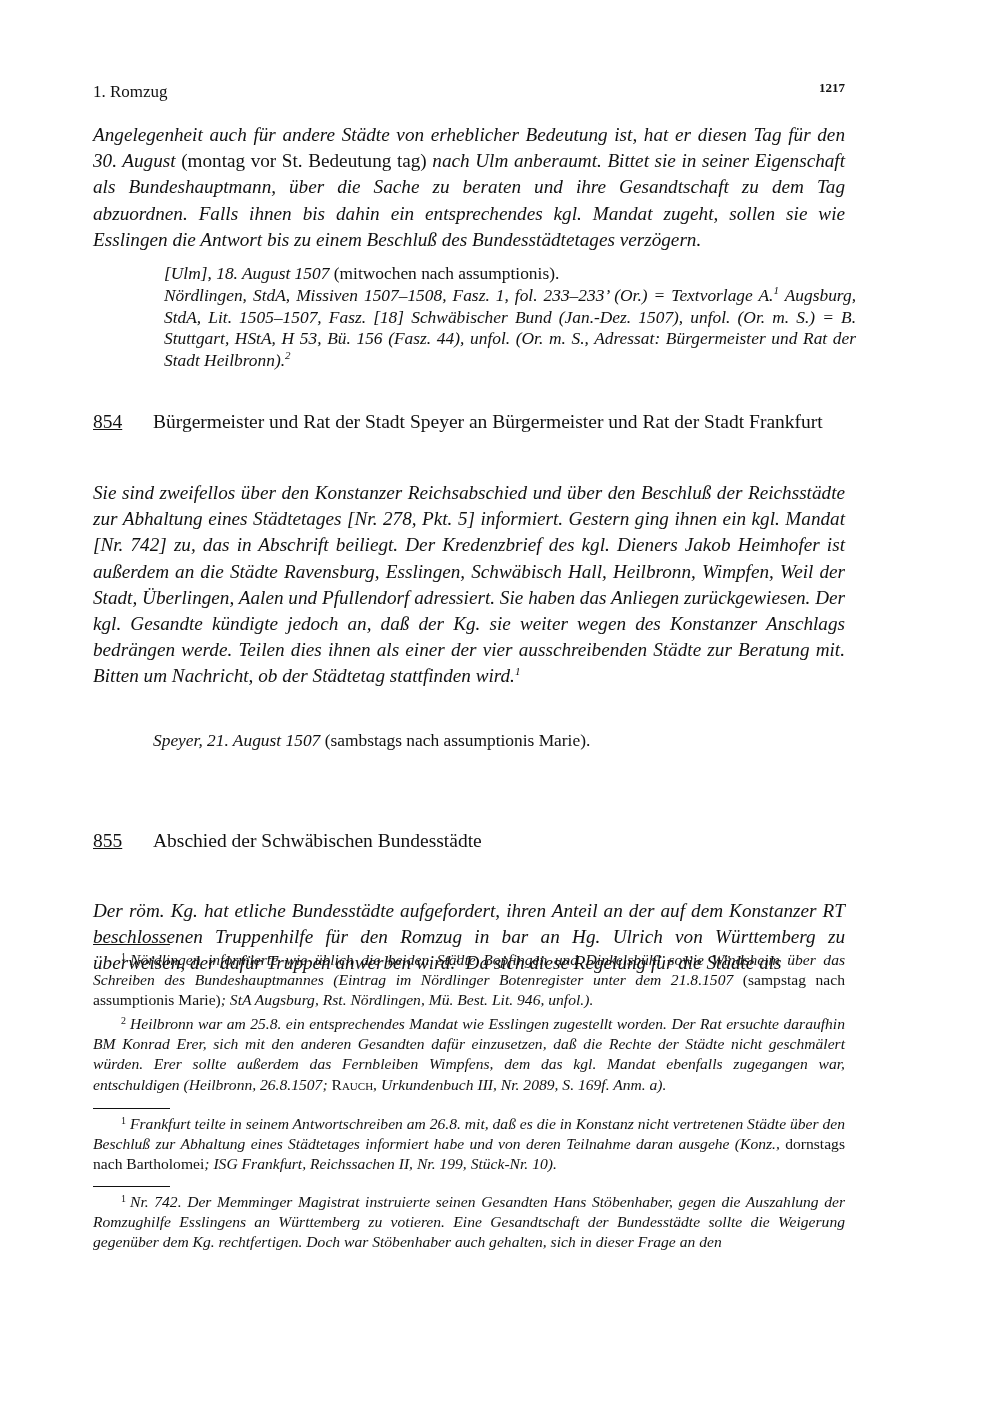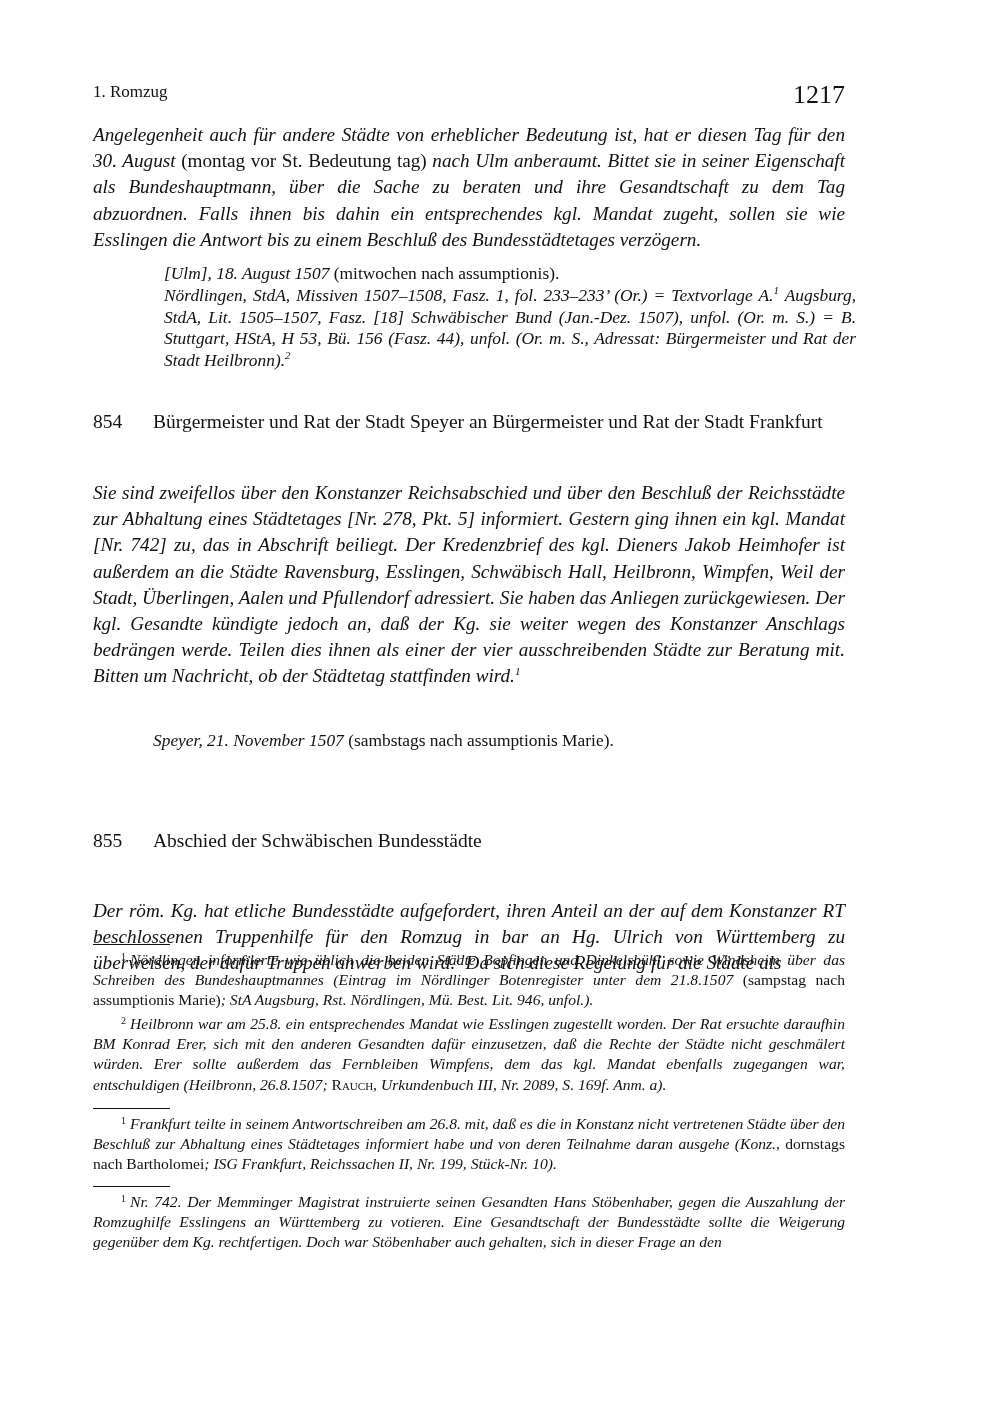--- a/index.html
+++ b/index.html
@@ -1,27 +1,27 @@
 <!DOCTYPE html>
 <html><head>
 <meta charset="utf-8">
 <style>
   html, body { margin: 0; padding: 0; background: #ffffff; }
   body { width: 1004px; height: 1418px; position: relative; overflow: hidden;
          font-family: "Liberation Serif", "DejaVu Serif", serif; color: #111; }
   .page { position: absolute; left: 93px; top: 0; width: 752px; }
   .running-head { position: absolute; top: 82px; left: 0; width: 752px; height: 24px; font-size: 17px; }
   .running-head .title { position: absolute; left: 0; right: 0; }
-  .running-head .pageno { position: absolute; right: 0; font-size: 26px; top: -2px; }
+  .running-head .pageno { position: absolute; right: 0; font-size: 13px; top: -2px; font-weight: bold; }
   .block { position: absolute; left: 0; width: 752px; }
   .body-text { font-size: 19.2px; line-height: 26.2px; text-align: justify; text-align-last: left; }
   .body-text .it, .it { font-style: italic; }
   .source { position: absolute; left: 60px; width: 692px; font-size: 17.4px; line-height: 21.8px; text-align: left; }
   .heading { position: absolute; left: 0; width: 752px; font-size: 19.5px; line-height: 26px; }
-  .heading .num { position: absolute; left: 0; top: 0; }
+  .heading .num { position: absolute; left: 0; top: 0; text-decoration: underline; }
   .heading .ttl { margin-left: 60px; display: block; }
   .fn-rule { position: absolute; left: 0; width: 77px; height: 0; border-top: 1px solid #111; }
   .fn { position: absolute; left: 0; width: 752px; font-size: 15.6px; line-height: 20.2px; text-align: justify; text-align-last: left; }
   .fn .mark { font-size: 10px; vertical-align: 5px; margin-left: 28px; margin-right: 4px; font-style: normal; }
   sup { font-size: 11px; vertical-align: 7px; line-height: 0; }
   .sc { font-variant: small-caps; font-style: normal; }
   .rm { font-style: normal; }
 </style>
 </head>
 <body>
@@ -45,21 +45,21 @@
   </div>
 
   <div class="heading" style="top:409px;">
     <span class="num">854</span>
     <span class="ttl">Bürgermeister und Rat der Stadt Speyer an Bürgermeister und Rat der Stadt Frankfurt</span>
   </div>
 
   <div class="block body-text it" style="top:480px;"><span>Sie sind zweifellos über den Konstanzer Reichsabschied und über den Beschluß der Reichsstädte zur Abhaltung eines Städtetages [Nr. 278, Pkt. 5] informiert. Gestern ging ihnen ein kgl. Mandat [Nr. 742] zu, das in Abschrift beiliegt. Der Kredenzbrief des kgl. Dieners Jakob Heimhofer ist außerdem an die Städte Ravensburg, Esslingen, Schwäbisch Hall, Heilbronn, Wimpfen, Weil der Stadt, Überlingen, Aalen und Pfullendorf adressiert. Sie haben das Anliegen zurückgewiesen. Der kgl. Gesandte kündigte jedoch an, daß der Kg. sie weiter wegen des Konstanzer Anschlags bedrängen werde. Teilen dies ihnen als einer der vier ausschreibenden Städte zur Beratung mit. Bitten um Nachricht, ob der Städtetag stattfinden wird.</span><sup>1</sup></div>
 
   <div class="source" style="top:730px;">
-    <div><span class="it">Speyer, 21. November 1507</span> <span class="rm">(sambstags nach assumptionis Marie).</span></div>
+    <div><span class="it">Speyer, 21. August 1507</span> <span class="rm">(sambstags nach assumptionis Marie).</span></div>
   </div>
 
   <div class="heading" style="top:828px;">
     <span class="num">855</span>
     <span class="ttl">Abschied der Schwäbischen Bundesstädte</span>
   </div>
 
   <div class="block body-text it" style="top:854px;margin-top:44px;"><span>Der röm. Kg. hat etliche Bundesstädte aufgefordert, ihren Anteil an der auf dem Konstanzer RT beschlossenen Truppenhilfe für den Romzug in bar an Hg. Ulrich von Württemberg zu überweisen, der dafür Truppen anwerben wird.</span><sup>1</sup> <span>Da sich diese Regelung für die Städte als</span></div>
 
   <div class="fn-rule" style="top:944px;"></div>

